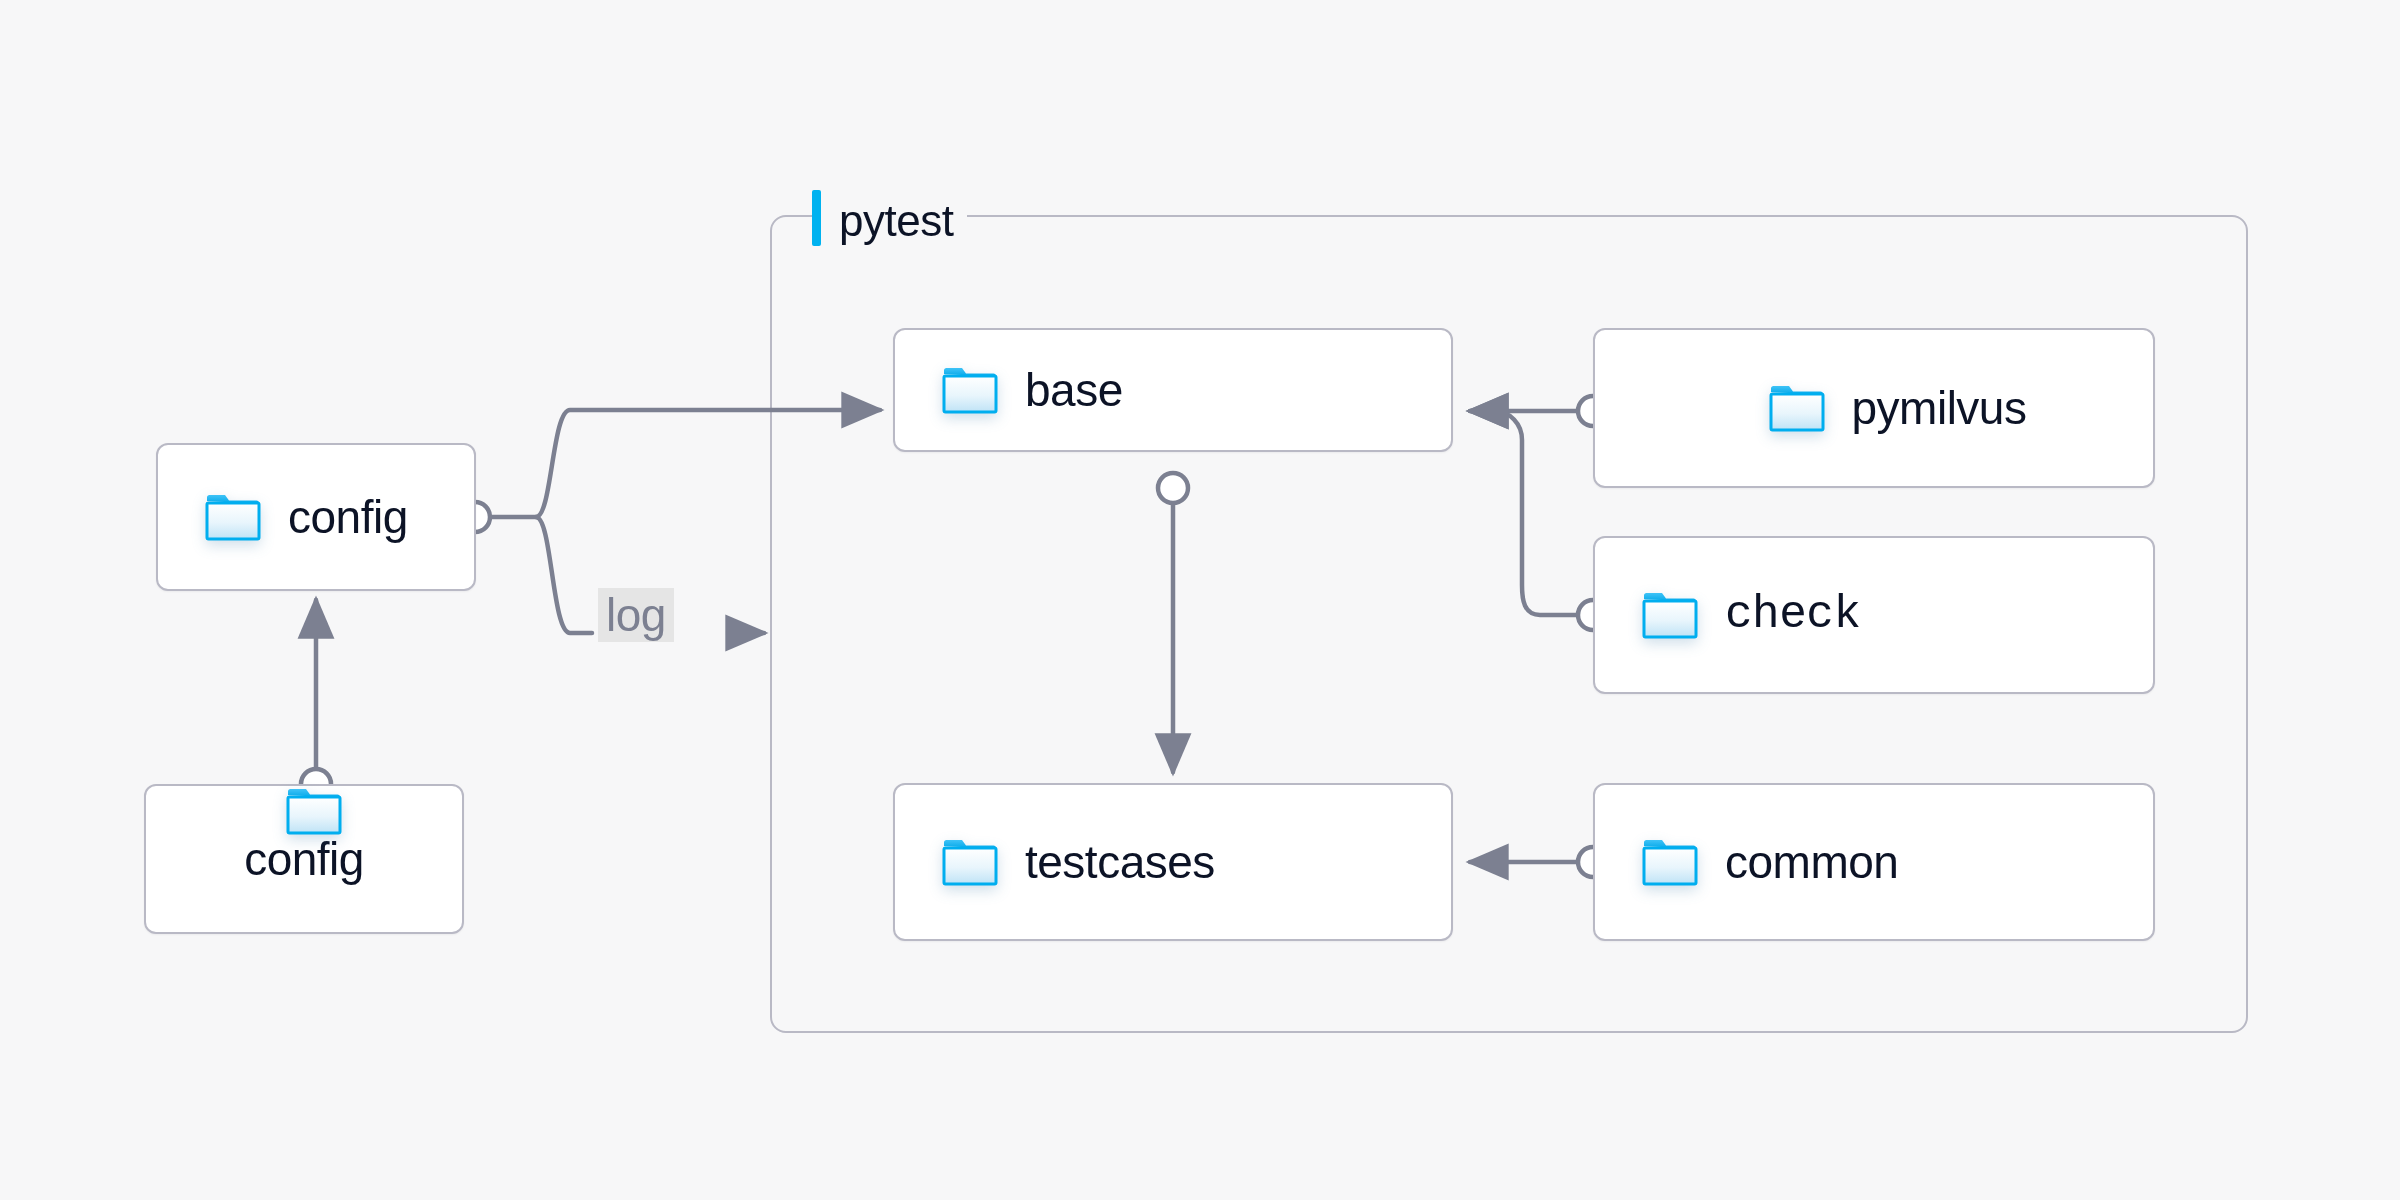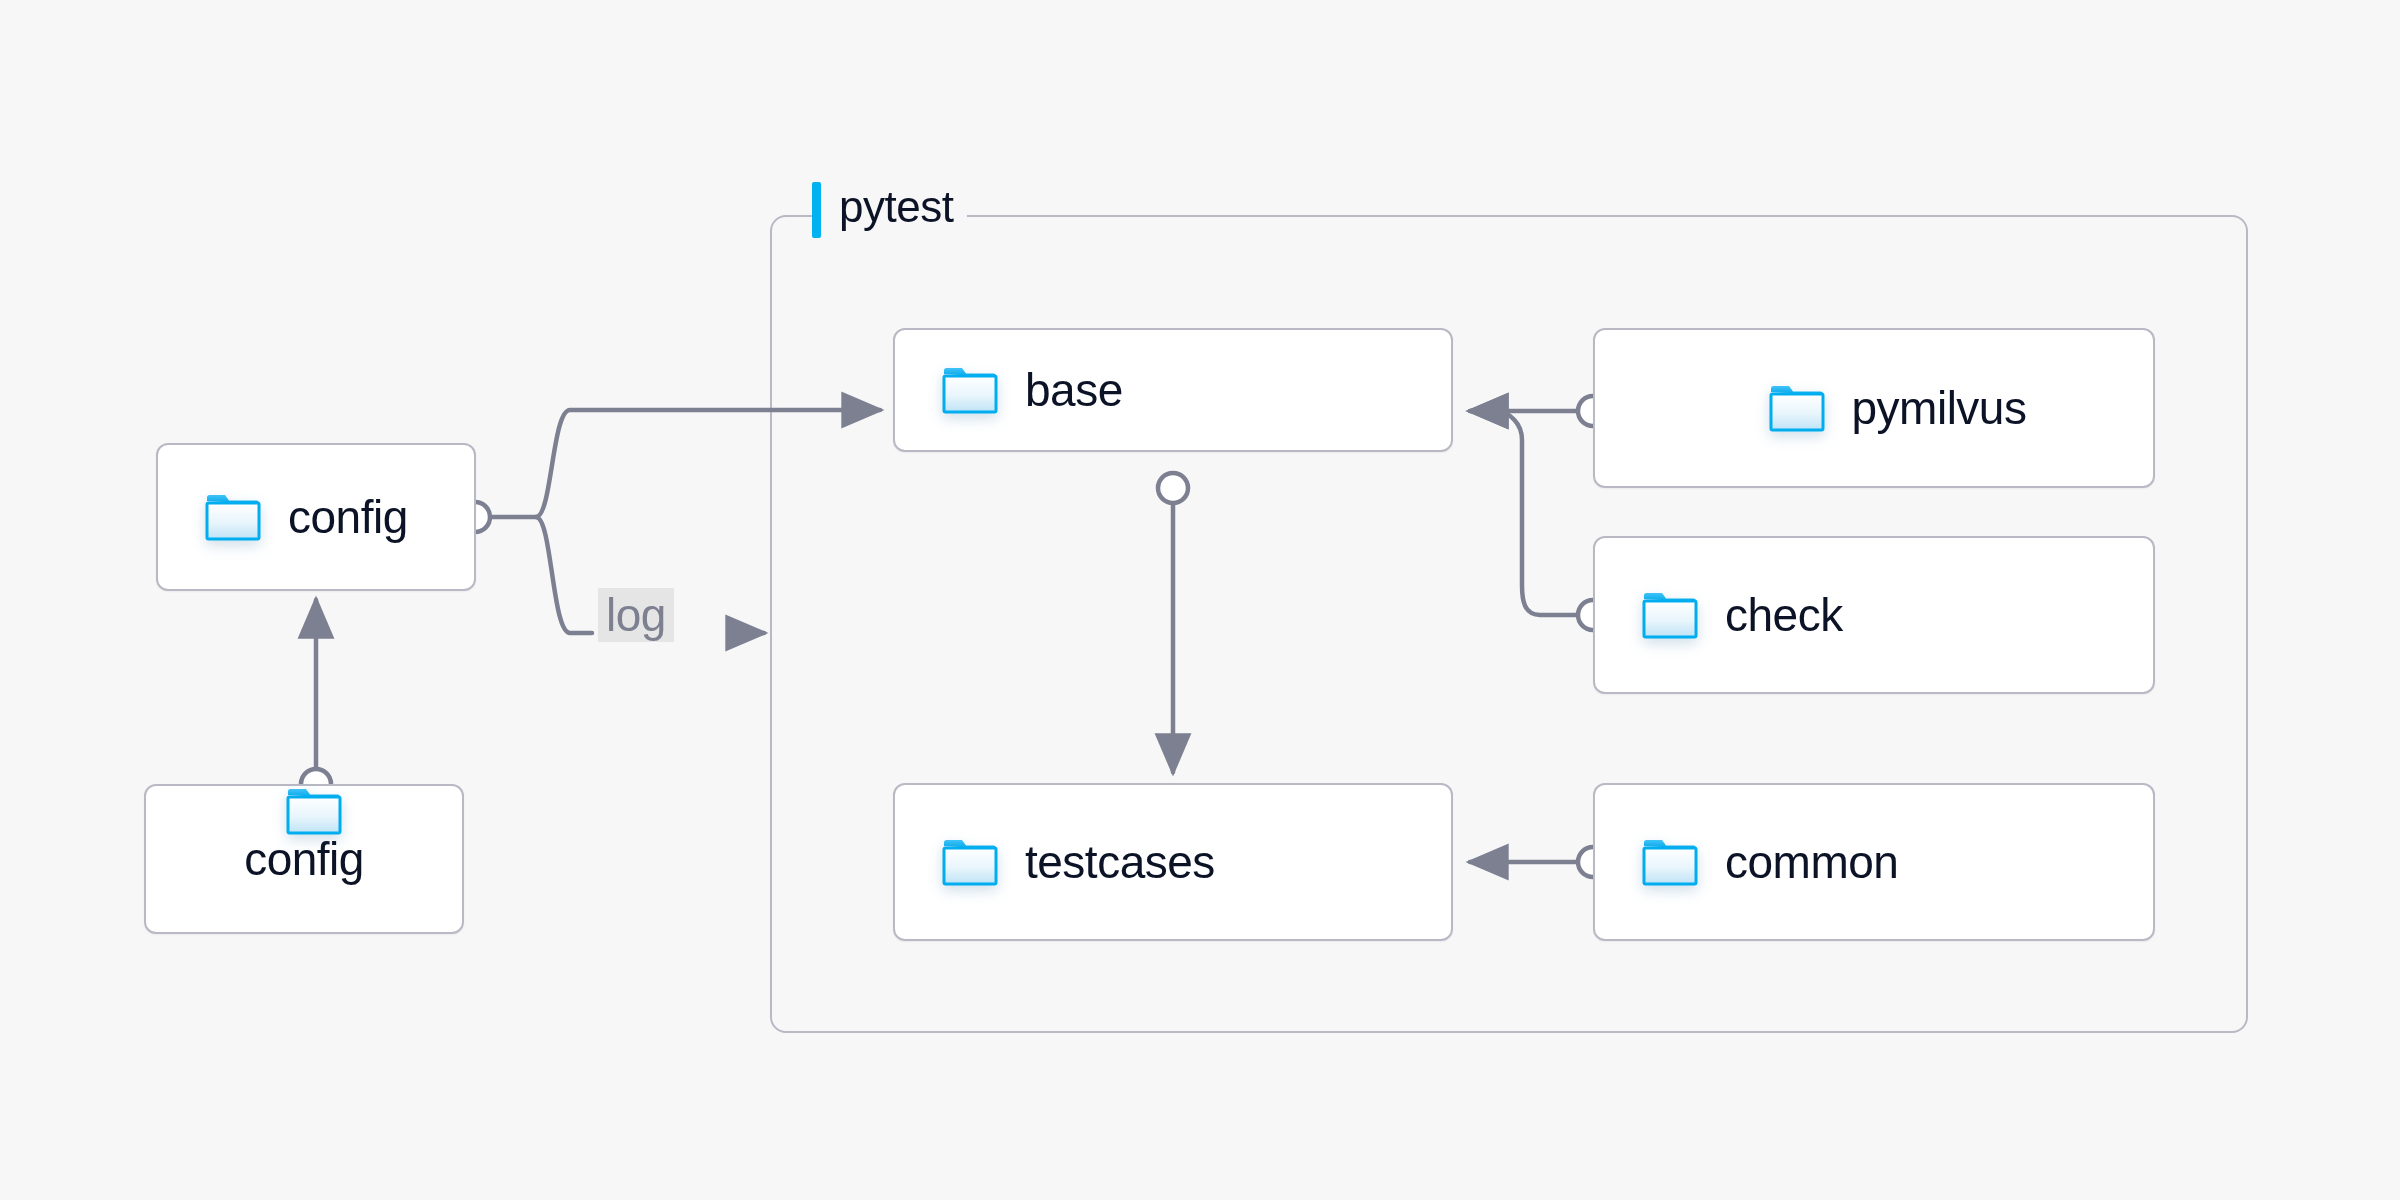--- a/index.html
+++ b/index.html
@@ -50,21 +50,21 @@
     border:2px solid #b9b9c5;
     border-radius:16px;
     box-sizing:border-box;
     z-index:0;
     background:transparent;
   }
   #group-label-wrap{
     position:absolute;
     left:812px;top:182px;
     height:64px;
-    display:flex;align-items:flex-start;
+    display:flex;align-items:flex-end;
     background:#f7f7f8;
     padding:0 14px 0 0;
     z-index:2;
   }
   #group-accent{
     width:9px;height:56px;
     background:#00b2f0;
     border-radius:2px;
     margin-right:18px;
   }
@@ -205,21 +205,21 @@
   <div class="node" style="left:1593px;top:328px;width:562px;height:160px;justify-content:center;">
     <span class="ico">
       <svg viewBox="0 0 58 50" width="58" height="50">
         <path d="M3,9 L3,5.5 C3,4 4,3 5.5,3 L21,3 L25,8.5 L52.5,8.5 C54,8.5 55,9.6 55,11 L55,12 Z" fill="url(#folderTab)"></path>
         <rect x="3" y="11" width="52" height="36" rx="1.5" fill="url(#folderFill)" stroke="#00aeef" stroke-width="3"></rect>
       </svg>
     </span>
     <span class="lbl">pymilvus</span>
   </div>
 
-  <div class="node" style="left:1593px;top:536px;width:562px;height:158px;">
+  <div class="node" style="left:1593px;top:536px;width:562px;height:158px;font-family:Liberation Mono, monospace;">
     <span class="ico">
       <svg viewBox="0 0 58 50" width="58" height="50">
         <path d="M3,9 L3,5.5 C3,4 4,3 5.5,3 L21,3 L25,8.5 L52.5,8.5 C54,8.5 55,9.6 55,11 L55,12 Z" fill="url(#folderTab)"></path>
         <rect x="3" y="11" width="52" height="36" rx="1.5" fill="url(#folderFill)" stroke="#00aeef" stroke-width="3"></rect>
       </svg>
     </span>
     <span class="lbl">check</span>
   </div>
 
   <div class="node" style="left:1593px;top:783px;width:562px;height:158px;">

